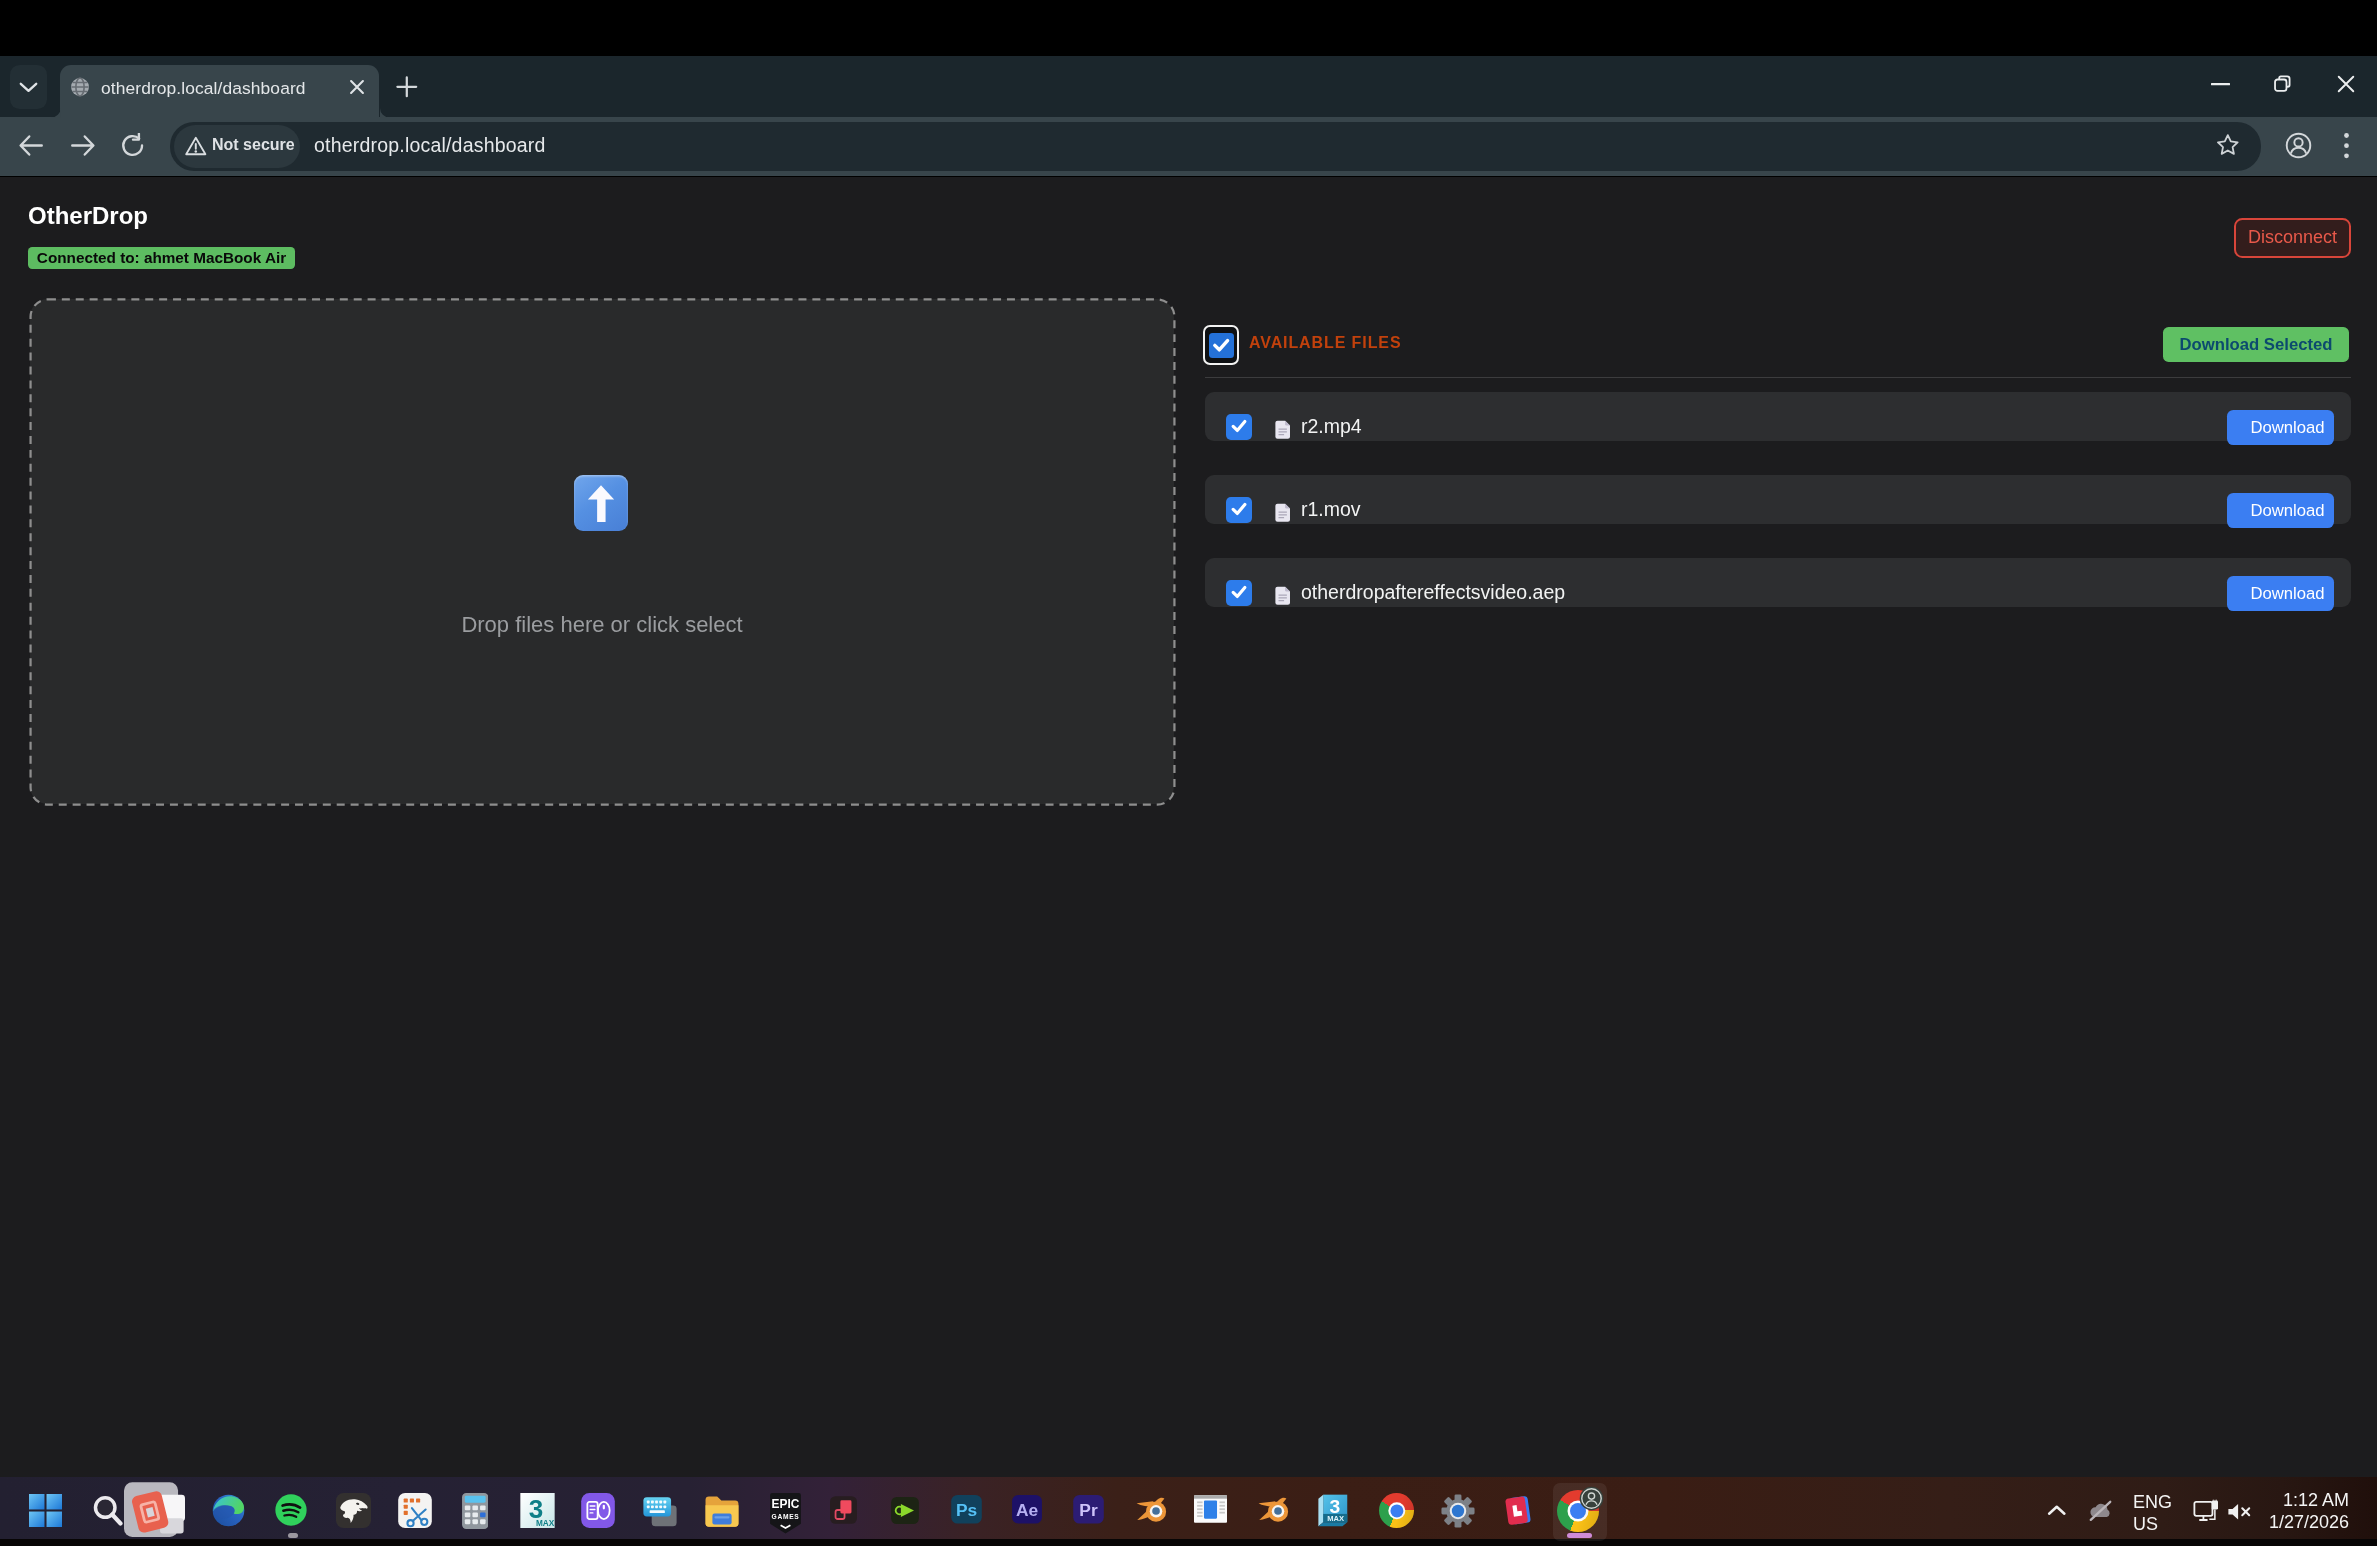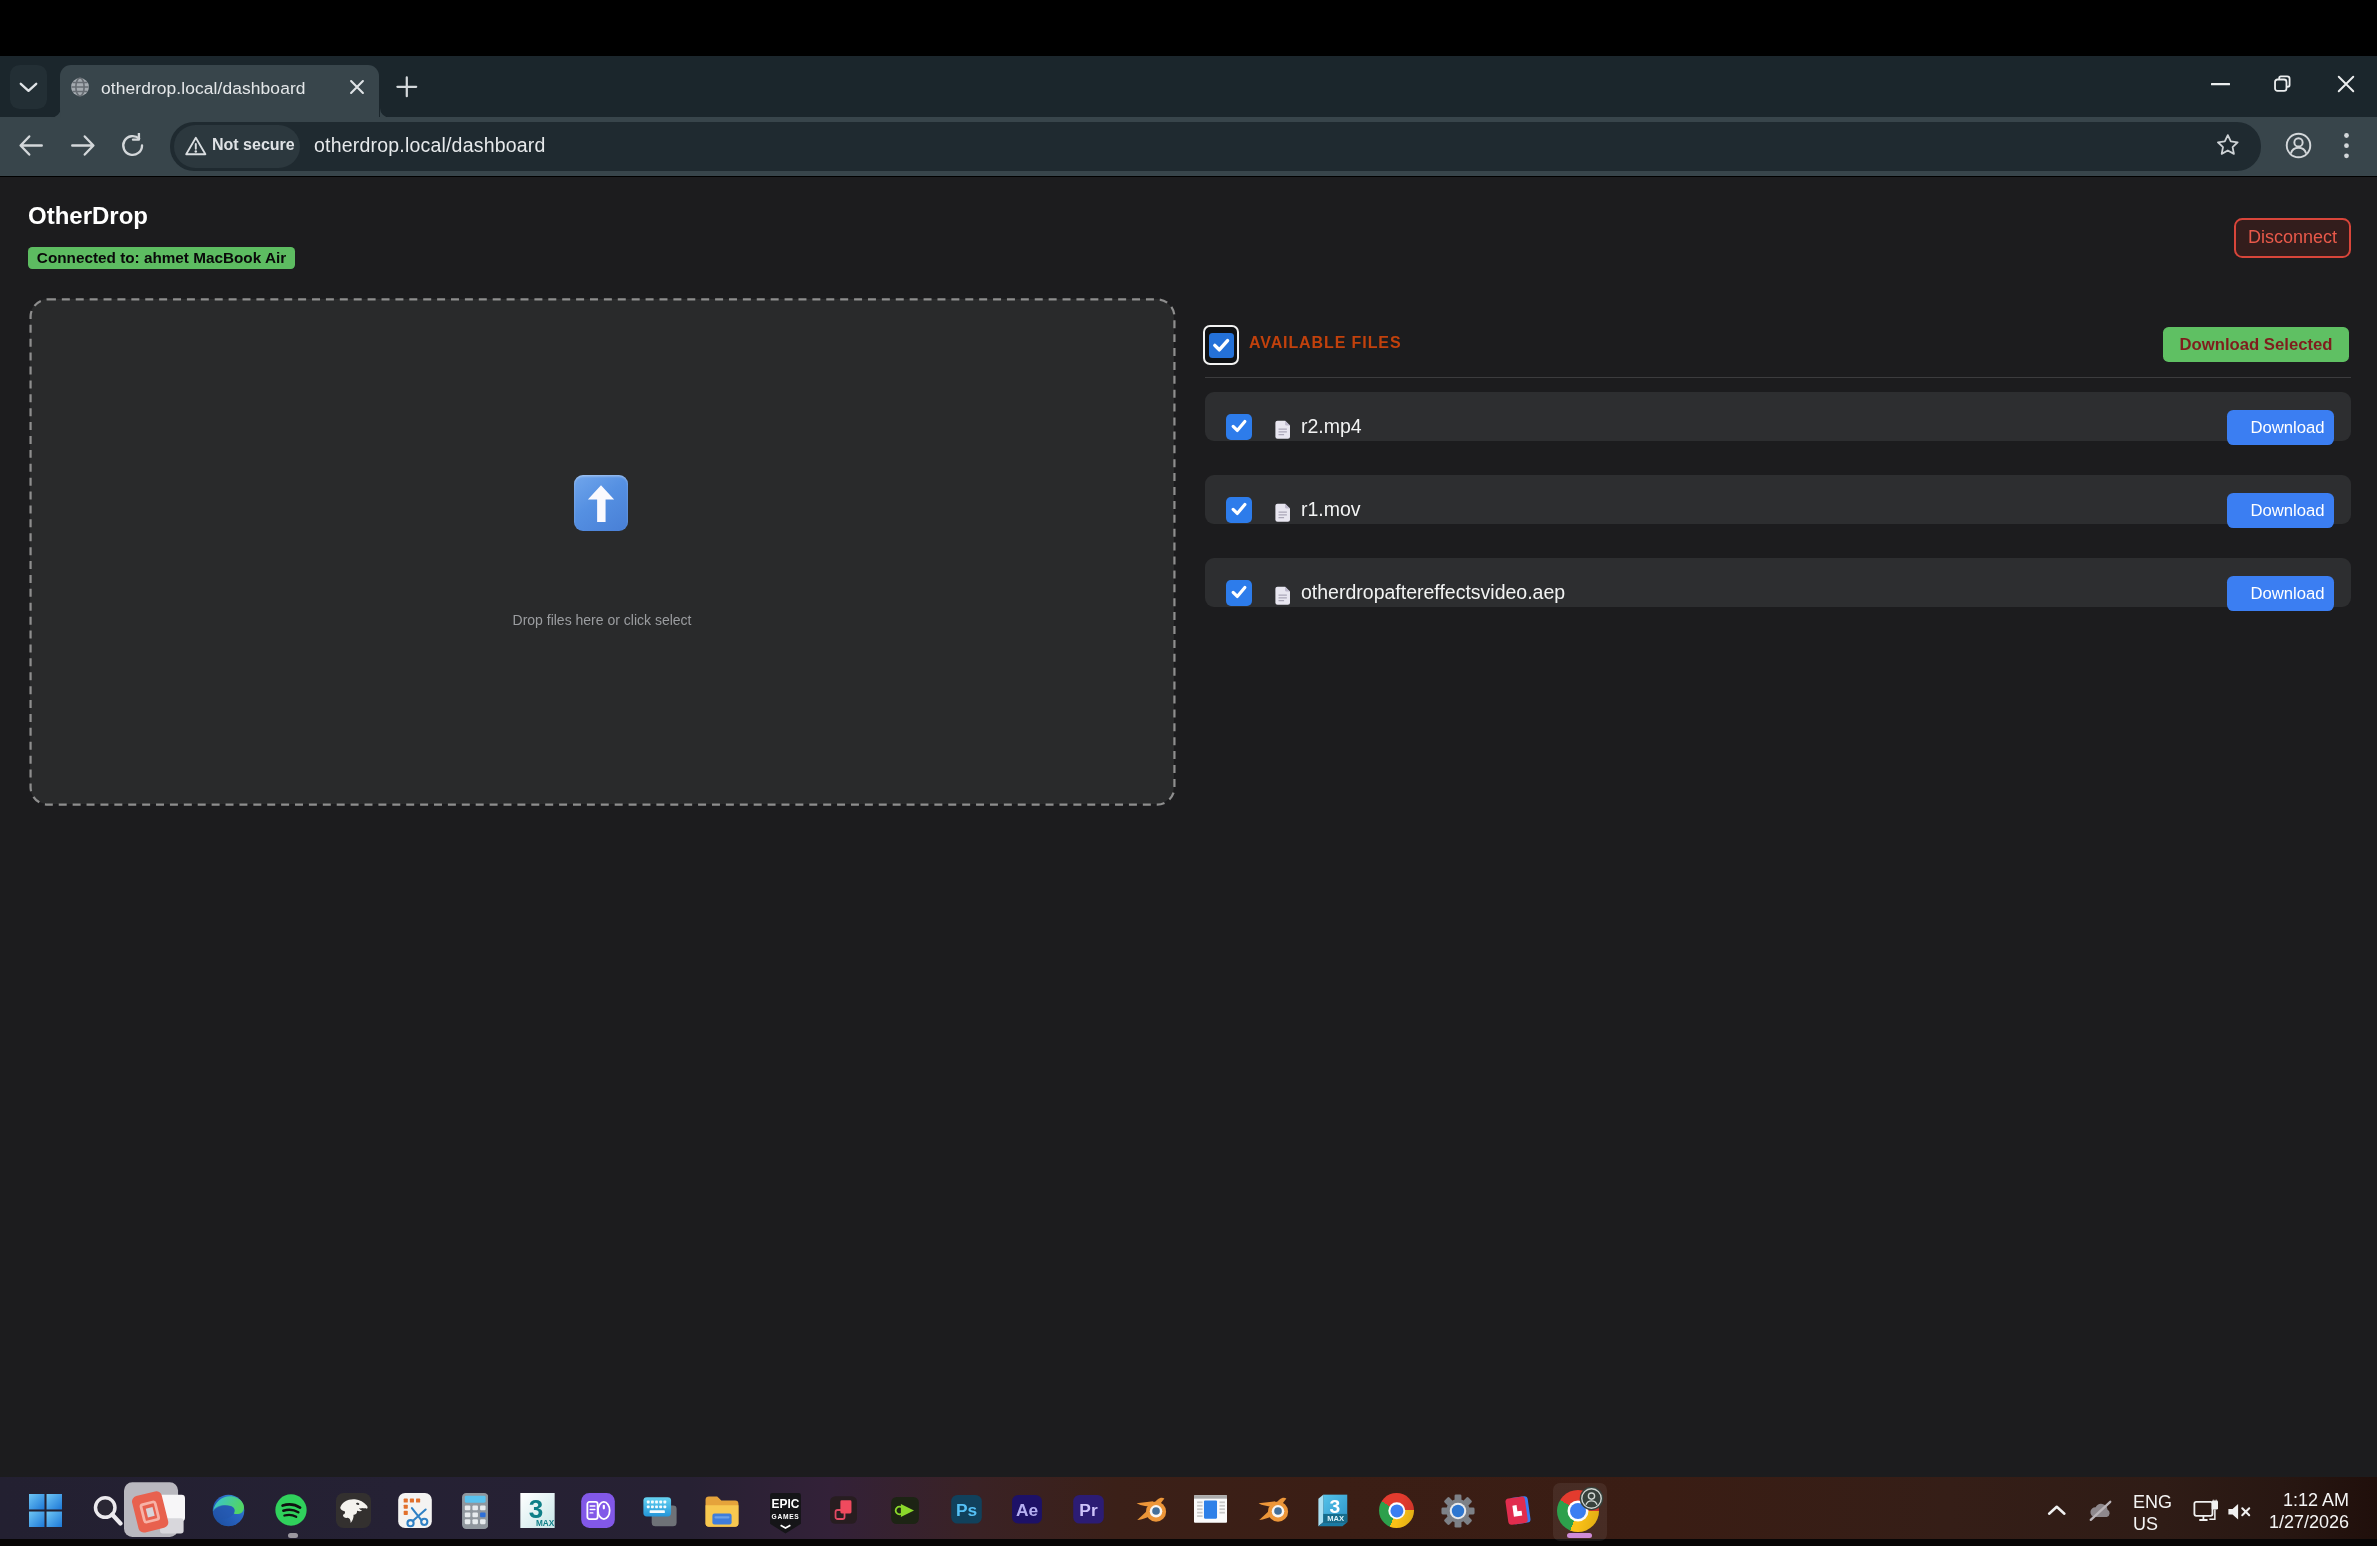--- a/index.html
+++ b/index.html
@@ -18,27 +18,27 @@
 #omnibox { position:absolute; top:122px; left:170px; width:2091px; height:49px; background:#1f2a30; border-radius:24px; }
 #chip { position:absolute; top:125px; left:174px; width:126px; height:43px; background:#2c383e; border-radius:21.6px; }
 
 
 #h1 { position:absolute; left:28px; top:202px; font-size:24px; font-weight:bold; color:#fff; }
 #badge { position:absolute; left:28px; top:247px; width:267px; height:22px; background:#5dbc61; border-radius:4.2px; color:#0a0a0a; font-size:15.3px; font-weight:bold; text-align:center; line-height:22px; }
 #disconnect { position:absolute; left:2234px; top:218px; width:117px; height:40px; background:#38171270; border:2.1px solid #d8453a; border-radius:8.3px; color:#e8594a; font-size:18px; text-align:center; line-height:35px; background-color:rgba(120,30,22,0.25); }
 #dropzone { position:absolute; left:30px; top:299px; width:1144px; height:505px; background:#292a2b; border-radius:18px; }
 #dz-emoji { position:absolute; left:574px; top:475px; width:54px; height:56px; border-radius:9px; background:linear-gradient(145deg,#71a6ec 0%,#5590e2 45%,#487fd6 100%); box-shadow:inset 0 1.4px 2.1px rgba(255,255,255,0.35); }
 #dz-title { position:absolute; left:30px; top:564px; width:1144px; text-align:center; font-size:26px; font-weight:bold; color:#fff; }
-#dz-sub { position:absolute; left:30px; top:612px; width:1144px; text-align:center; font-size:14px; color:#9b9da0; }
+#dz-sub { position:absolute; left:30px; top:612px; width:1144px; text-align:center; font-size:22px; color:#9b9da0; }
 
 
 #hdr-check { position:absolute; left:1203px; top:325px; width:36px; height:40px; border:2.1px solid #f2f2f2; border-radius:7px; background:#0e1013; }
 #hdr-check .in { position:absolute; left:3.5px; top:5.6px; width:25px; height:25px; background:#2471d8; border-radius:3.5px; }
 #avail { position:absolute; left:1249px; top:334px; font-size:16px; font-weight:bold; letter-spacing:0.9px; color:#c2410c; }
-#dlsel { position:absolute; left:2163px; top:327px; width:186px; height:35px; background:#5fc063; border-radius:5.6px; color:#7f1d1d; font-size:16.7px; font-weight:bold; text-align:center; line-height:35px; }
+#dlsel { position:absolute; left:2163px; top:327px; width:186px; height:35px; background:#5fc063; border-radius:5.6px; color:#0c4a6e; font-size:16.7px; font-weight:bold; text-align:center; line-height:35px; }
 #sep { position:absolute; left:1205px; top:377px; width:1146px; height:1.4px; background:#3c3c3e; }
 .row { position:absolute; left:1205px; width:1146px; height:49px; background:#2d2e30; border-radius:9px; }
 .rcheck { position:absolute; left:21px; top:21.6px; width:26px; height:26px; background:#2d7ceb; border-radius:4.9px; }
 .rname { position:absolute; left:96px; top:23px; font-size:19.5px; color:#f2f3f3; }
 .dlbtn { position:absolute; left:1022px; top:18px; width:107px; height:35px; background:#3b7ef2; border-radius:6.3px; color:#fff; font-size:16.7px; text-align:center; line-height:35px;padding-left:14px; }
 
 
 #taskbar { position:absolute; top:1477px; left:0; width:2377px; height:64px;
   background:linear-gradient(90deg,#232031 0%,#252134 17%,#272133 29%,#332138 35%,#3a2225 41%,#3b2018 47%,#3b1e15 56%,#3a1d14 70%,#351e17 82%,#2f1c16 91%,#281712 96%,#200f0b 100%); }
 #bottomedge { position:absolute; top:1539px; left:0; width:2377px; height:7px; background:#070505; }

